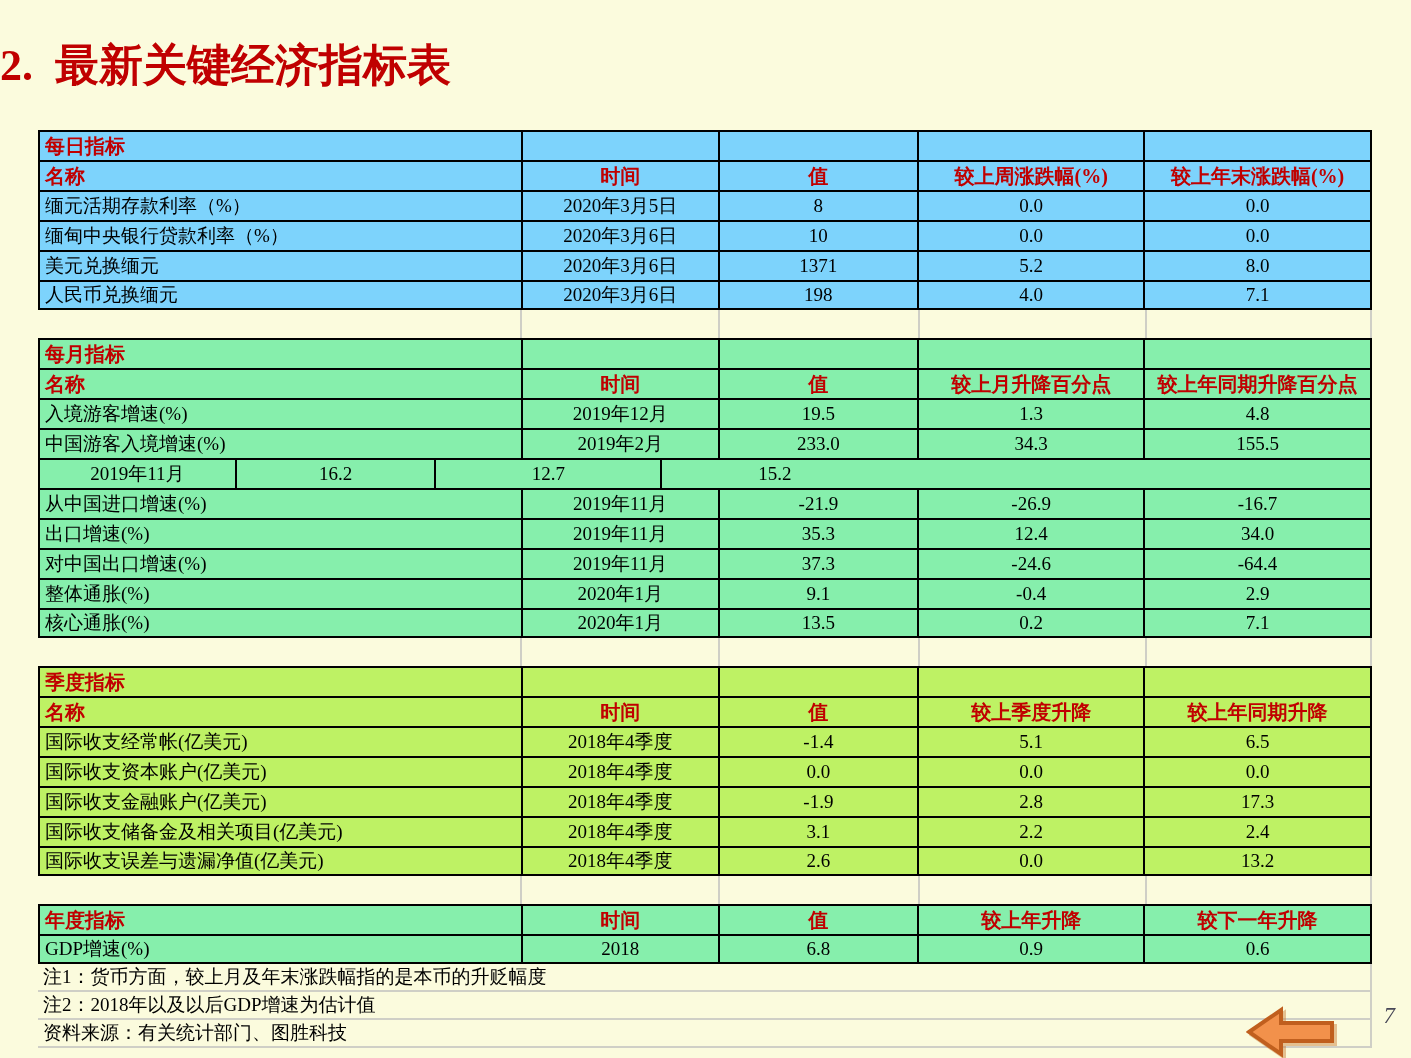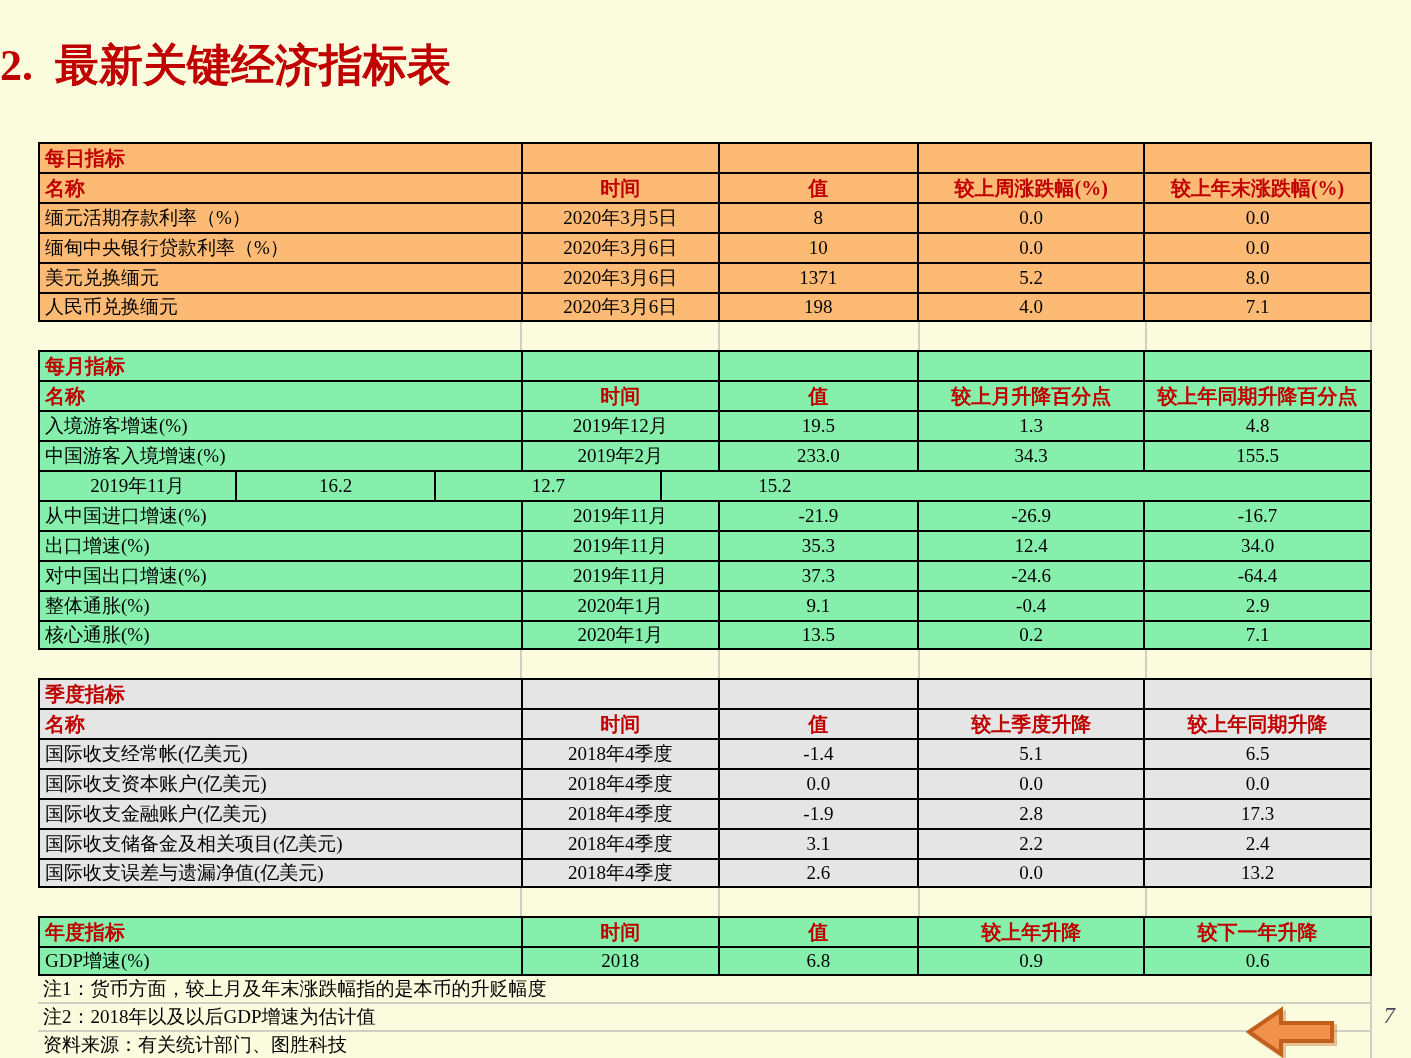--- a/index.html
+++ b/index.html
@@ -61,21 +61,21 @@
     position: absolute; right: 16px; top: 1003px;
     font-size: 23px; font-style: italic; color: #474757;
   }
 </style>
 </head>
 <body>
 
 <div class="slide-title">2.  最新关键经济指标表</div>
 
 <div class="tables-area">
-    <div class="tbl" style="background: #fdba74; margin-top: 12px;">
+    <div class="tbl" style="background: #7dd3fc;">
       <div class="row title-row">
         <div class="cell c0 hdr">每日指标</div>
         <div class="cell c1 hdr"></div>
         <div class="cell c2 hdr"></div>
         <div class="cell c3 hdr"></div>
         <div class="cell c4 hdr"></div>
       </div>
       <div class="row hdr-row">
         <div class="cell c0 hdr">名称</div>
         <div class="cell c1 hdr">时间</div>
@@ -190,21 +190,21 @@
         <div class="cell c4">7.1</div>
       </div>
     </div>
     <div class="gap-row">
       <div class="gcell cell c0" style="border: none;"></div>
       <div class="gcell cell c1" style="border: none;"></div>
       <div class="gcell cell c2" style="border: none;"></div>
       <div class="gcell cell c3" style="border: none;"></div>
       <div class="gcell cell c4" style="border: none;"></div>
     </div>
-    <div class="tbl" style="background: #e5e5e5;">
+    <div class="tbl" style="background: #bef264;">
       <div class="row title-row">
         <div class="cell c0 hdr">季度指标</div>
         <div class="cell c1 hdr"></div>
         <div class="cell c2 hdr"></div>
         <div class="cell c3 hdr"></div>
         <div class="cell c4 hdr"></div>
       </div>
       <div class="row hdr-row">
         <div class="cell c0 hdr">名称</div>
         <div class="cell c1 hdr">时间</div>

